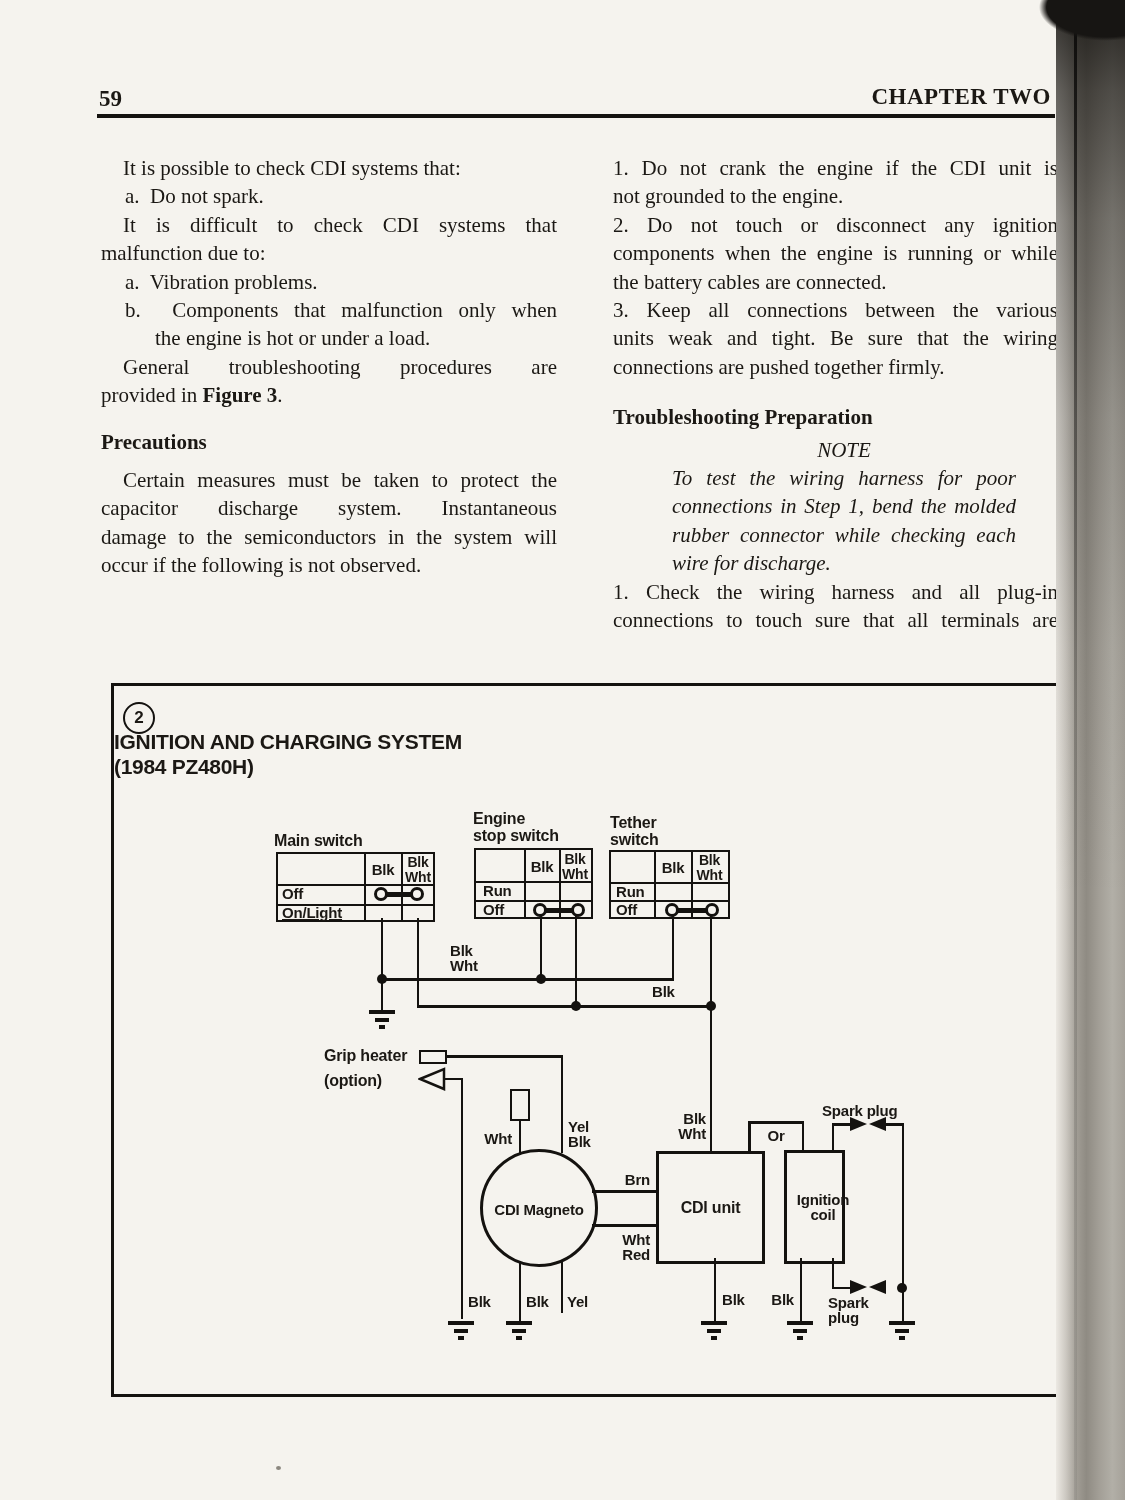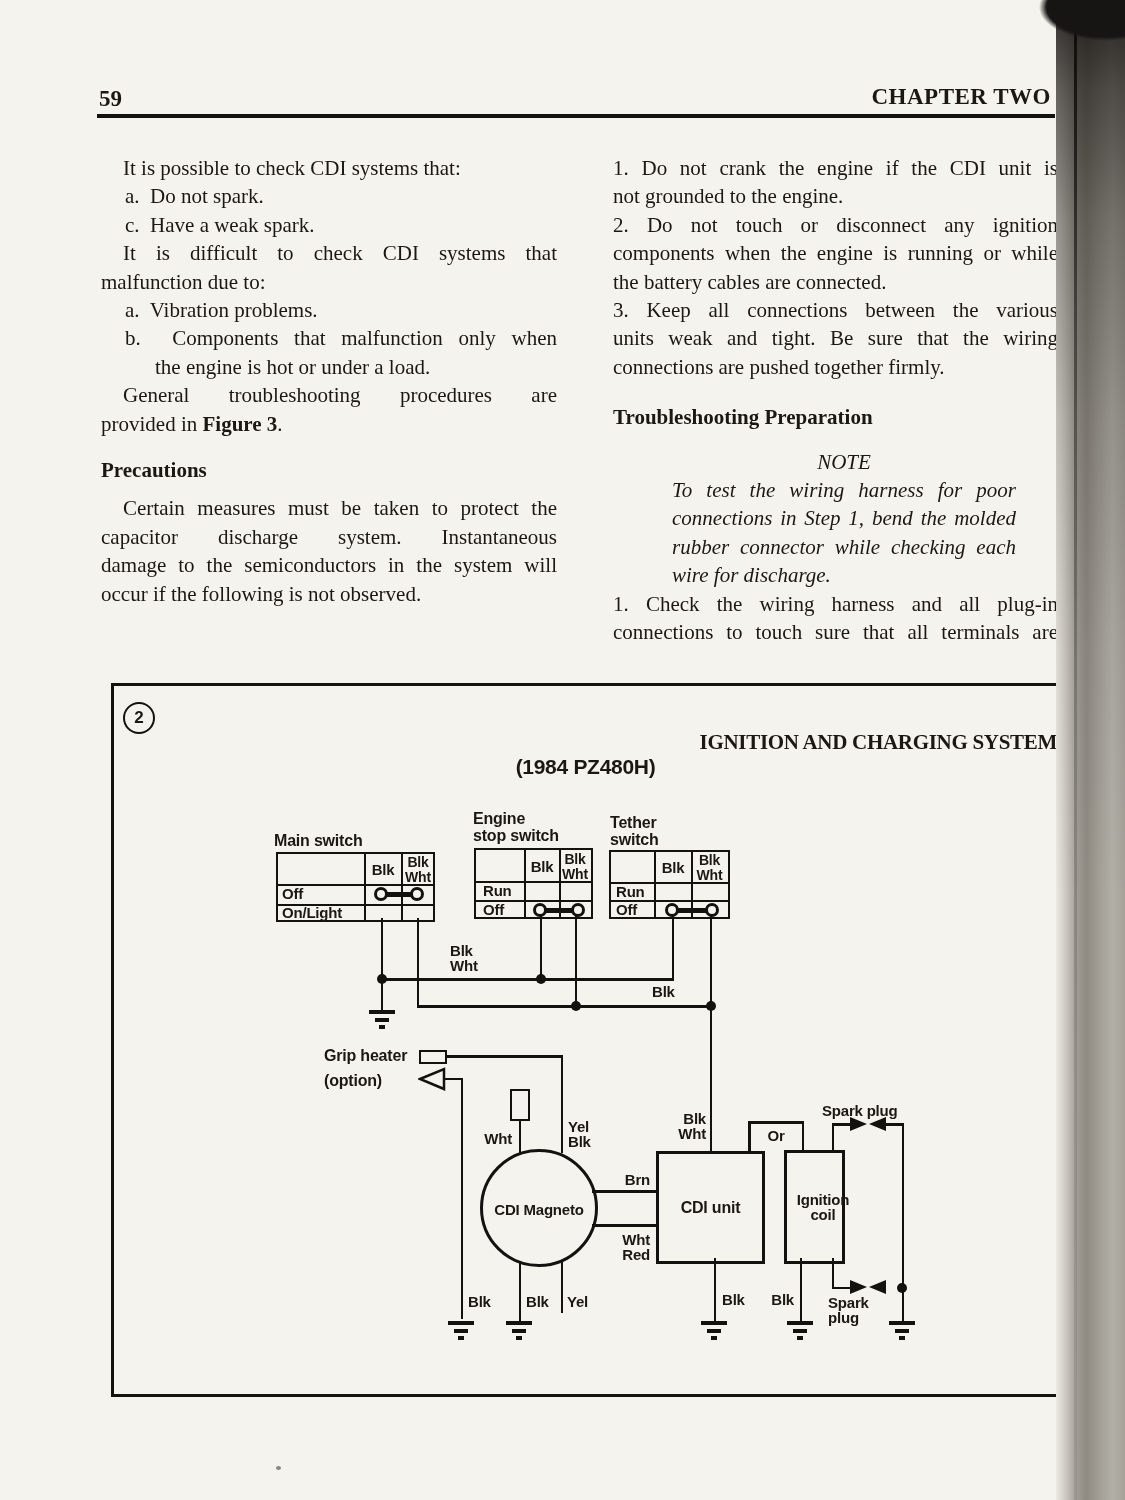--- a/index.html
+++ b/index.html
@@ -13,30 +13,30 @@
   
   .col{position:absolute;font-size:21px;line-height:28.4px;}
   #colL{left:101px;top:154px;width:456px;}
   #colR{left:613px;top:154px;width:445px;}
   .ln{white-space:pre-wrap;}
   .j{text-align:justify;text-align-last:justify;}
   .i1{padding-left:22px;}
   .i2{padding-left:24px;}
   .i3{padding-left:54px;}
   .h{font-weight:bold;}
-  .mt18{margin-top:18px;} .mt10{margin-top:10px;} .mt22{margin-top:22px;} .mt16{margin-top:16px;}
+  .mt18{margin-top:18px;} .mt10{margin-top:10px;} .mt22{margin-top:22px;} .mt16{margin-top:4px;}
   .note{margin-left:59px;width:344px;font-style:italic;}
   .note .t{text-align:center;}
   
   #fig{left:111px;top:683px;width:943px;height:708px;border:3px solid #14120f;font-family:"Liberation Sans",sans-serif;font-weight:bold;letter-spacing:-.2px;}
   #fig .abs{position:absolute;}
   .fignum{left:9px;top:16px;width:28px;height:28px;border:2.5px solid #14120f;border-radius:50%;
           text-align:center;line-height:28px;font-size:17px;}
-  .ftitle{left:0;top:44px;width:100%;text-align:right;font-size:21px;letter-spacing:-.3px;font-family:Liberation Serif, serif;}
-  .fsub{left:0;top:69px;width:100%;text-align:center;font-size:21px;letter-spacing:-.3px;}
+  .ftitle{left:0;top:44px;width:100%;text-align:left;font-size:21px;letter-spacing:-.3px;}
+  .fsub{left:0;top:69px;width:100%;font-size:21px;letter-spacing:-.3px;}
   .swlbl{font-size:16px;line-height:17px;}
   .tbl{border:2.5px solid #14120f;}
   .tv{position:absolute;top:0;bottom:0;width:2.5px;background:#14120f;}
   .th{position:absolute;left:0;right:0;height:2.5px;background:#14120f;}
   .cell{position:absolute;font-size:15px;}
   .hdr2{font-size:14px;line-height:14.5px;text-align:center;}
   .cc{position:absolute;width:8px;height:8px;border:3px solid #14120f;border-radius:50%;background:#f5f3ee;}
   .cb{position:absolute;height:5px;background:#14120f;}
   .hl{position:absolute;height:2.5px;background:#14120f;}
   .vl{position:absolute;width:2.5px;background:#14120f;}
@@ -66,21 +66,20 @@
 </head>
 <body>
 
 <div class="abs" id="pgnum">59</div>
 <div class="abs" id="chapter">CHAPTER TWO</div>
 <div class="abs" id="rule"></div>
 
 <div class="col" id="colL">
   <div class="ln i1">It is possible to check CDI systems that:</div>
   <div class="ln i2">a.&nbsp; Do not spark.</div>
-  <div class="ln i2">c.&nbsp; Have a weak spark.</div>
   <div class="ln i1 j">It is difficult to check CDI systems that</div>
   <div class="ln">malfunction due to:</div>
   <div class="ln i2">a.&nbsp; Vibration problems.</div>
   <div class="ln i2 j">b.&nbsp; Components that malfunction only when</div>
   <div class="ln i3">the engine is hot or under a load.</div>
   <div class="ln i1 j">General troubleshooting procedures are</div>
   <div class="ln"><span>provided in </span><span class="h">Figure 3</span><span>.</span></div>
   <div class="ln h mt18">Precautions</div>
   <div class="ln i1 j mt10">Certain measures must be taken to protect the</div>
   <div class="ln j">capacitor discharge system. Instantaneous</div>
@@ -119,21 +118,21 @@
   <div class="abs swlbl" style="left:496px;top:128px;"><span>Tether</span><br><span>switch</span></div>
 
   <div class="abs tbl" style="left:162px;top:166px;width:155px;height:66px;">
     <div class="tv" style="left:85.5px;"></div>
     <div class="tv" style="left:122.5px;"></div>
     <div class="th" style="top:29.5px;"></div>
     <div class="th" style="top:49.5px;"></div>
     <div class="cell" style="left:88px;top:7px;width:34px;text-align:center;">Blk</div>
     <div class="cell hdr2" style="left:125px;top:1px;width:30px;"><span>Blk</span><br><span>Wht</span></div>
     <div class="cell" style="left:4px;top:31px;">Off</div>
-    <div class="cell" style="left:4px;top:50px;">On/Light</div>
+    <div class="cell" style="left:4px;top:50px;text-decoration:underline;">On/Light</div>
     <div class="cb" style="left:103px;top:37.5px;width:36px;"></div>
     <div class="cc" style="left:96px;top:33px;"></div>
     <div class="cc" style="left:132px;top:33px;"></div>
   </div>
 
   <div class="abs tbl" style="left:360px;top:162px;width:115px;height:67px;">
     <div class="tv" style="left:47.5px;"></div>
     <div class="tv" style="left:82.5px;"></div>
     <div class="th" style="top:30.5px;"></div>
     <div class="th" style="top:49.5px;"></div>

